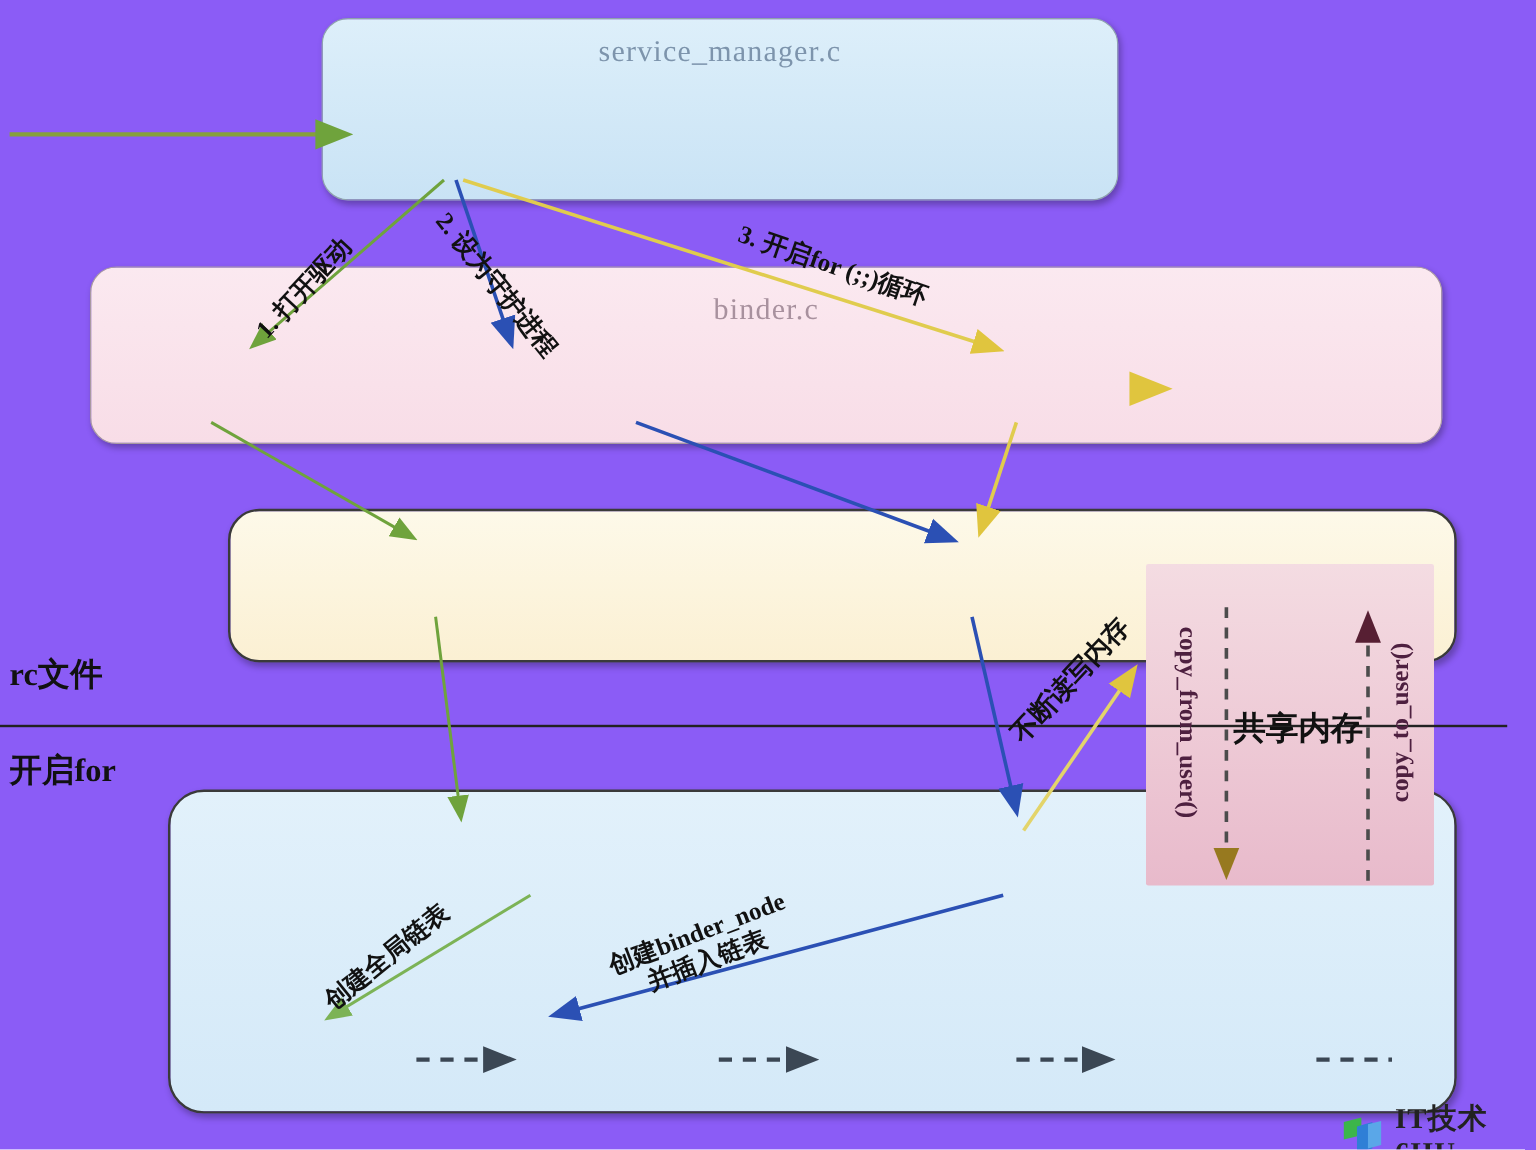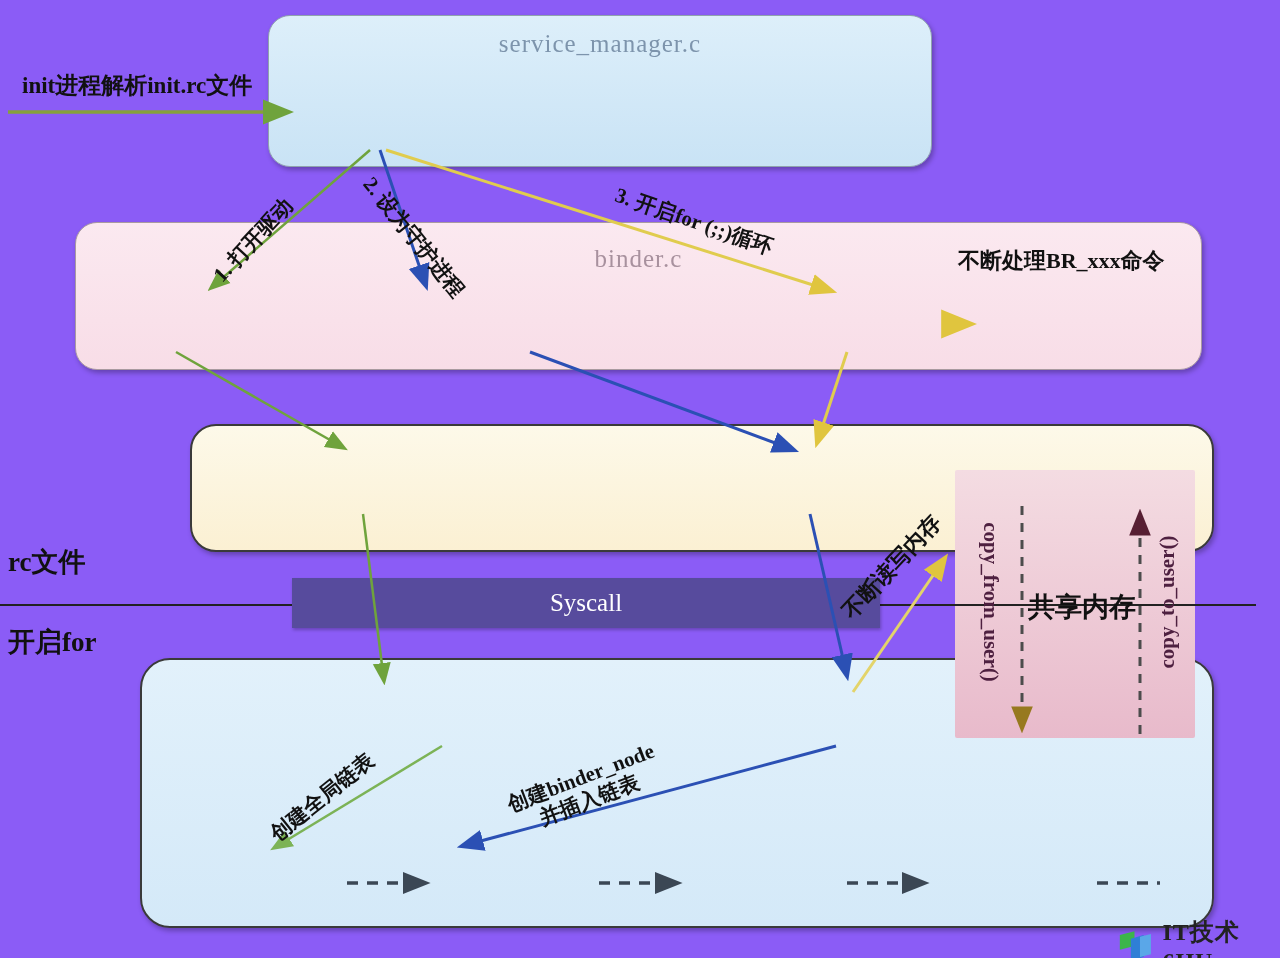--- a/index.html
+++ b/index.html
@@ -95,21 +95,20 @@
     <div class="boxtitle">service_manager.c</div>
   </div>
   <div class="bigbox" id="binderc-box">
     <div class="boxtitle">binder.c</div>
   </div>
   <div class="bigbox" id="userspace-box"></div>
   <div class="bigbox" id="kernel-box"></div>
   <div class="bigbox" id="sharedmem-box"></div>
 
   <div class="abs" id="hline"></div>
-  <div class="abs" id="syscall-bar">Syscall</div>
 
   <div class="fn fn-blue" id="fn-main">main()</div>
   <div class="fn fn-blue" id="fn-doadd">do_add_service()</div>
   <div class="fn fn-blue" id="fn-dofind">do_find_service()</div>
 
   <div class="fn fn-mauve" id="fn-bopen">binder_open()</div>
   <div class="fn fn-mauve" id="fn-bctx">binder_become_context_manager()</div>
   <div class="fn fn-mauve" id="fn-bloop">binder_loop()</div>
   <div class="fn fn-mauve" id="fn-bparse">binder_parse()</div>
 
@@ -120,24 +119,22 @@
   <div class="fn fn-blue" id="fn-kinit">binder_init()</div>
   <div class="fn fn-blue" id="fn-kopen">binder_open()</div>
   <div class="fn fn-blue" id="fn-kmmap">binder_mmap()</div>
   <div class="fn fn-blue" id="fn-kioctl">binder_ioctl()</div>
 
   <div class="fn fn-purple" id="fn-procs">binder_procs</div>
   <div class="fn fn-purple" id="fn-proc1">binder_proc</div>
   <div class="fn fn-purple" id="fn-proc2">binder_proc</div>
   <div class="fn fn-purple" id="fn-proc3">binder_proc</div>
 
-  <div class="txt" id="lbl-init">init进程解析init.rc文件</div>
   <div class="txt" id="lbl-user">rc文件</div>
   <div class="txt" id="lbl-kernel">开启for</div>
-  <div class="txt" id="lbl-br">不断处理BR_xxx命令</div>
   <div class="txt" id="lbl-shared">共享内存</div>
 
   <div class="rot" id="lbl-step1">1. 打开驱动</div>
   <div class="rot" id="lbl-step2">2. 设为守护进程</div>
   <div class="rot" id="lbl-step3">3. 开启for (;;)循环</div>
   <div class="rot" id="lbl-global">创建全局链表</div>
   <div class="rot" id="lbl-node">
     <span>创建binder_node</span><br>
     <span>并插入链表</span>
   </div>

